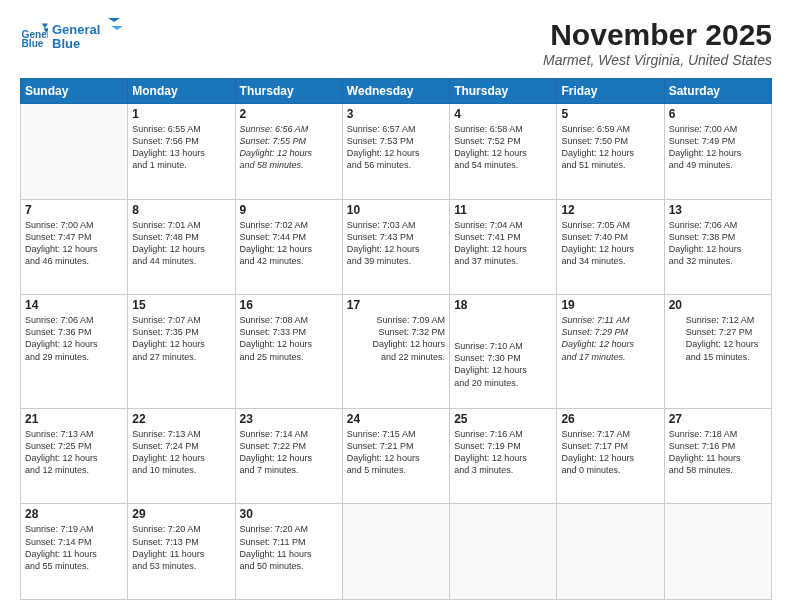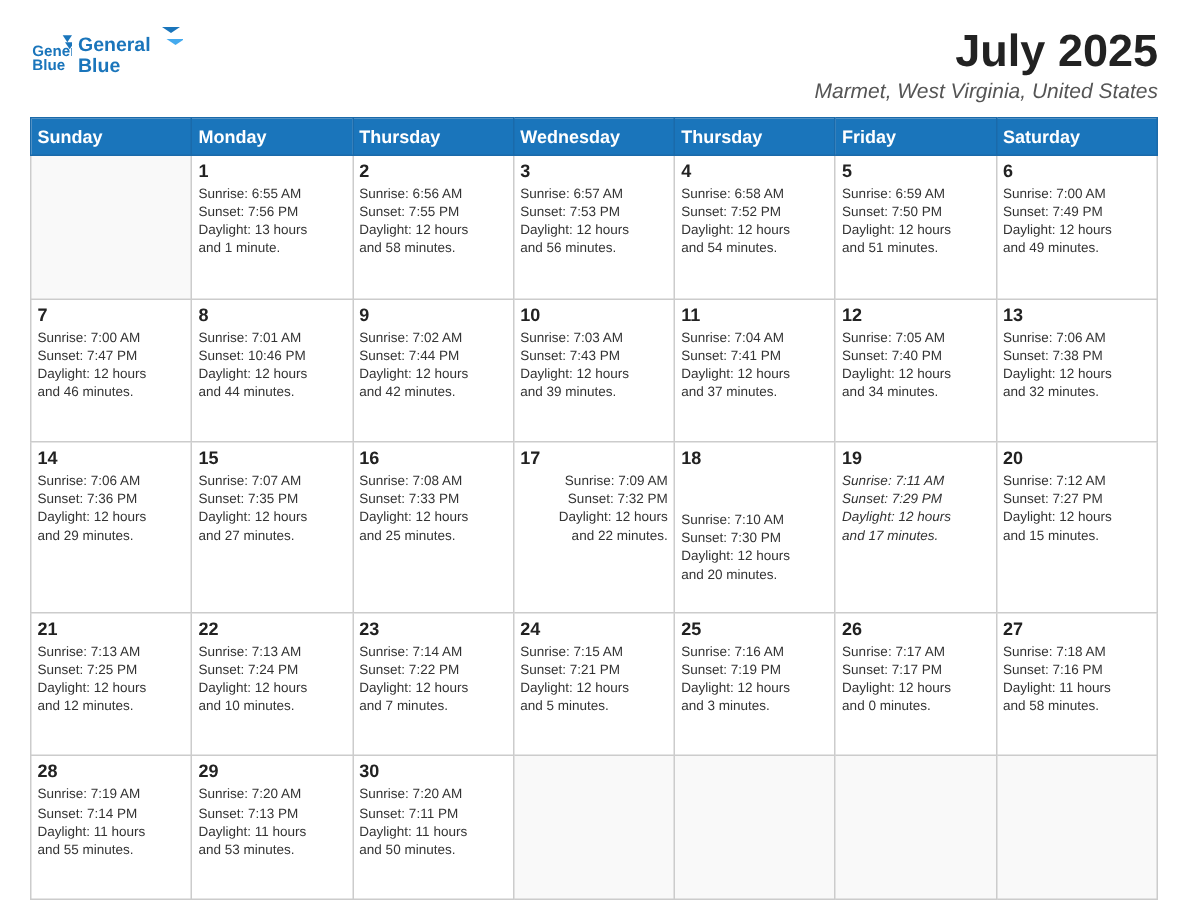--- a/index.html
+++ b/index.html
@@ -100,21 +100,21 @@
       <div style="display:flex;flex-direction:column;line-height:1.2;">
         <svg width="70" height="36" viewBox="0 0 70 36">
           <text x="0" y="16" font-size="13" font-weight="bold" fill="#1a75bb">General</text>
           <text x="0" y="30" font-size="13" font-weight="bold" fill="#1a75bb">Blue</text>
           <polygon points="62,4 68,0 56,0" fill="#1a75bb"></polygon>
           <polygon points="65,12 71,8 59,8" fill="#44aaee"></polygon>
         </svg>
       </div>
     </div>
     <div class="title-section">
-      <div class="month-title">July 2025</div>
+      <div class="month-title">November 2025</div>
       <div class="location">Marmet, West Virginia, United States</div>
     </div>
   </div>
 
   <table class="calendar">
     <thead>
       <tr>
         <th>Sunday</th>
         <th>Monday</th>
         <th>Thursday</th>
@@ -129,21 +129,21 @@
           <td class="empty"></td>
           <td>
             <span class="day-number">1</span>
             <div class="day-info" style="white-space: pre-line;">Sunrise: 6:55 AM
 Sunset: 7:56 PM
 Daylight: 13 hours
 and 1 minute.</div>
           </td>
           <td>
             <span class="day-number">2</span>
-            <div class="day-info" style="white-space: pre-line;">Sunrise: 6:56 AM
+            <div class="day-info" style="white-space: pre-line; font-style: italic;">Sunrise: 6:56 AM
 Sunset: 7:55 PM
 Daylight: 12 hours
 and 58 minutes.</div>
           </td>
           <td>
             <span class="day-number">3</span>
             <div class="day-info" style="white-space: pre-line;">Sunrise: 6:57 AM
 Sunset: 7:53 PM
 Daylight: 12 hours
 and 56 minutes.</div>
@@ -174,21 +174,21 @@
           <td>
             <span class="day-number">7</span>
             <div class="day-info" style="white-space: pre-line;">Sunrise: 7:00 AM
 Sunset: 7:47 PM
 Daylight: 12 hours
 and 46 minutes.</div>
           </td>
           <td>
             <span class="day-number">8</span>
             <div class="day-info" style="white-space: pre-line;">Sunrise: 7:01 AM
-Sunset: 10:46 PM
+Sunset: 7:48 PM
 Daylight: 12 hours
 and 44 minutes.</div>
           </td>
           <td>
             <span class="day-number">9</span>
             <div class="day-info" style="white-space: pre-line;">Sunrise: 7:02 AM
 Sunset: 7:44 PM
 Daylight: 12 hours
 and 42 minutes.</div>
           </td>
@@ -259,21 +259,21 @@
           </td>
           <td>
             <span class="day-number">19</span>
             <div class="day-info" style="white-space: pre-line; font-style: italic;">Sunrise: 7:11 AM
 Sunset: 7:29 PM
 Daylight: 12 hours
 and 17 minutes.</div>
           </td>
           <td>
             <span class="day-number">20</span>
-            <div class="day-info" style="white-space: pre-line;">Sunrise: 7:12 AM
+            <div class="day-info" style="white-space: pre-line; margin-left: 17px;">Sunrise: 7:12 AM
 Sunset: 7:27 PM
 Daylight: 12 hours
 and 15 minutes.</div>
           </td>
         </tr>
         <tr>
           <td>
             <span class="day-number">21</span>
             <div class="day-info" style="white-space: pre-line;">Sunrise: 7:13 AM
 Sunset: 7:25 PM

